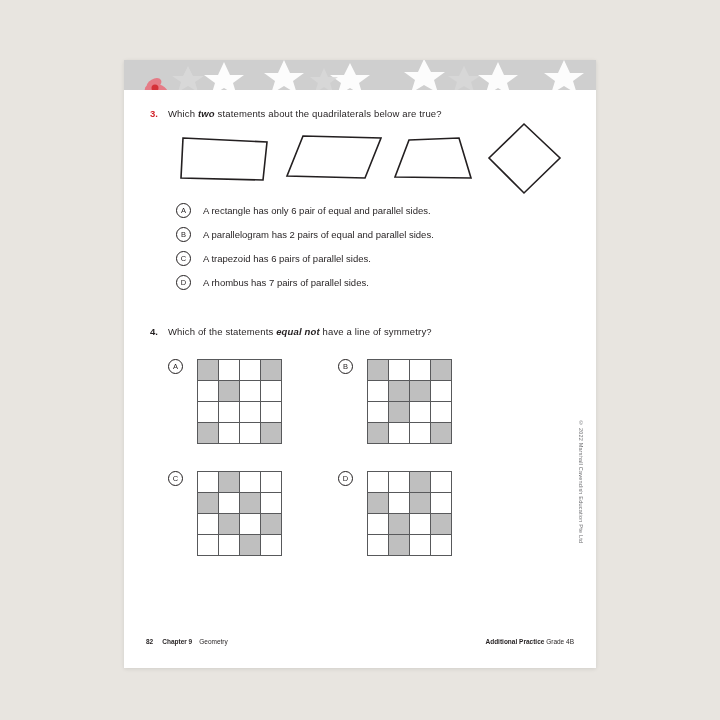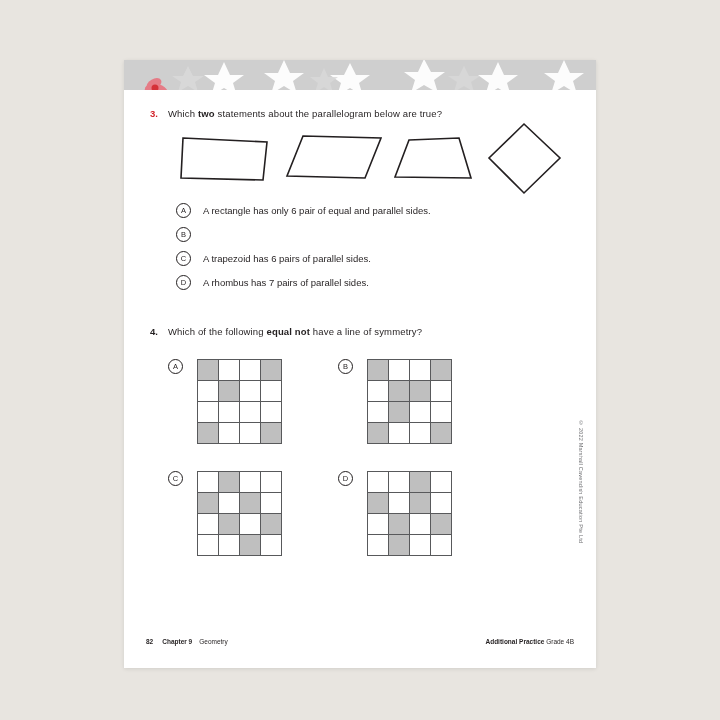--- a/index.html
+++ b/index.html
@@ -57,21 +57,21 @@
   }
   .q-num {
     width: 34px;
     text-align: right;
     padding-right: 10px;
     font-weight: bold;
     font-size: 9.5px;
   }
   .q-num.red { color: #d2232a; }
   .q-text { font-size: 9.5px; letter-spacing: .15px; }
-  .q-text b { font-weight: bold; }
+  .q-text b { font-weight: bold; font-style: italic; }
 
   .shapes-row {
     position: relative;
     height: 62px;
     margin-top: 9px;
     margin-left: 55px;
   }
   .shape { position: absolute; top: 0; }
 
   .options {
@@ -193,21 +193,21 @@
       </g>
     </svg>
   </div>
 
   <div class="content">
 
     <div class="q-block" style="margin-top:18px;">
       <div class="q-head">
         <div class="q-num red">3.</div>
         <div class="q-text">
-          <span>Which </span><b>two</b><span> statements about the parallelogram below are true?</span>
+          <span>Which </span><b>two</b><span> statements about the quadrilaterals below are true?</span>
         </div>
       </div>
 
       <div class="shapes-row">
 
         <svg class="shape" style="left:0px;" width="96" height="62" viewBox="0 0 96 62" xmlns="http://www.w3.org/2000/svg">
           <polygon points="4,10 88,14 84,52 2,50" fill="none" stroke="#231f20" stroke-width="1.6"></polygon>
         </svg>
 
         <svg class="shape" style="left:106px;" width="100" height="62" viewBox="0 0 100 62" xmlns="http://www.w3.org/2000/svg">
@@ -223,37 +223,38 @@
         </svg>
       </div>
 
       <div class="options">
         <div class="opt-row">
           <div class="opt-circle">A</div>
           <div class="opt-label">A rectangle has only 6 pair of equal and parallel sides.</div>
         </div>
         <div class="opt-row">
           <div class="opt-circle">B</div>
+          <div class="opt-label">A parallelogram has 2 pairs of equal and parallel sides.</div>
         </div>
         <div class="opt-row">
           <div class="opt-circle">C</div>
           <div class="opt-label">A trapezoid has 6 pairs of parallel sides.</div>
         </div>
         <div class="opt-row">
           <div class="opt-circle">D</div>
           <div class="opt-label">A rhombus has 7 pairs of parallel sides.</div>
         </div>
       </div>
     </div>
 
     <div class="q-block" style="margin-top:32px;">
       <div class="q-head">
         <div class="q-num">4.</div>
         <div class="q-text">
-          <span>Which of the following </span><b>equal not</b><span> have a line of symmetry?</span>
+          <span>Which of the statements </span><b>equal not</b><span> have a line of symmetry?</span>
         </div>
       </div>
 
       <div class="grids-area" style="height:220px;">
 
         <div class="grid-item" style="left:0px; top:6px;">
           <div class="opt-circle">A</div>
           <div class="grid">
             <div class="cell on"></div>
             <div class="cell"></div>

